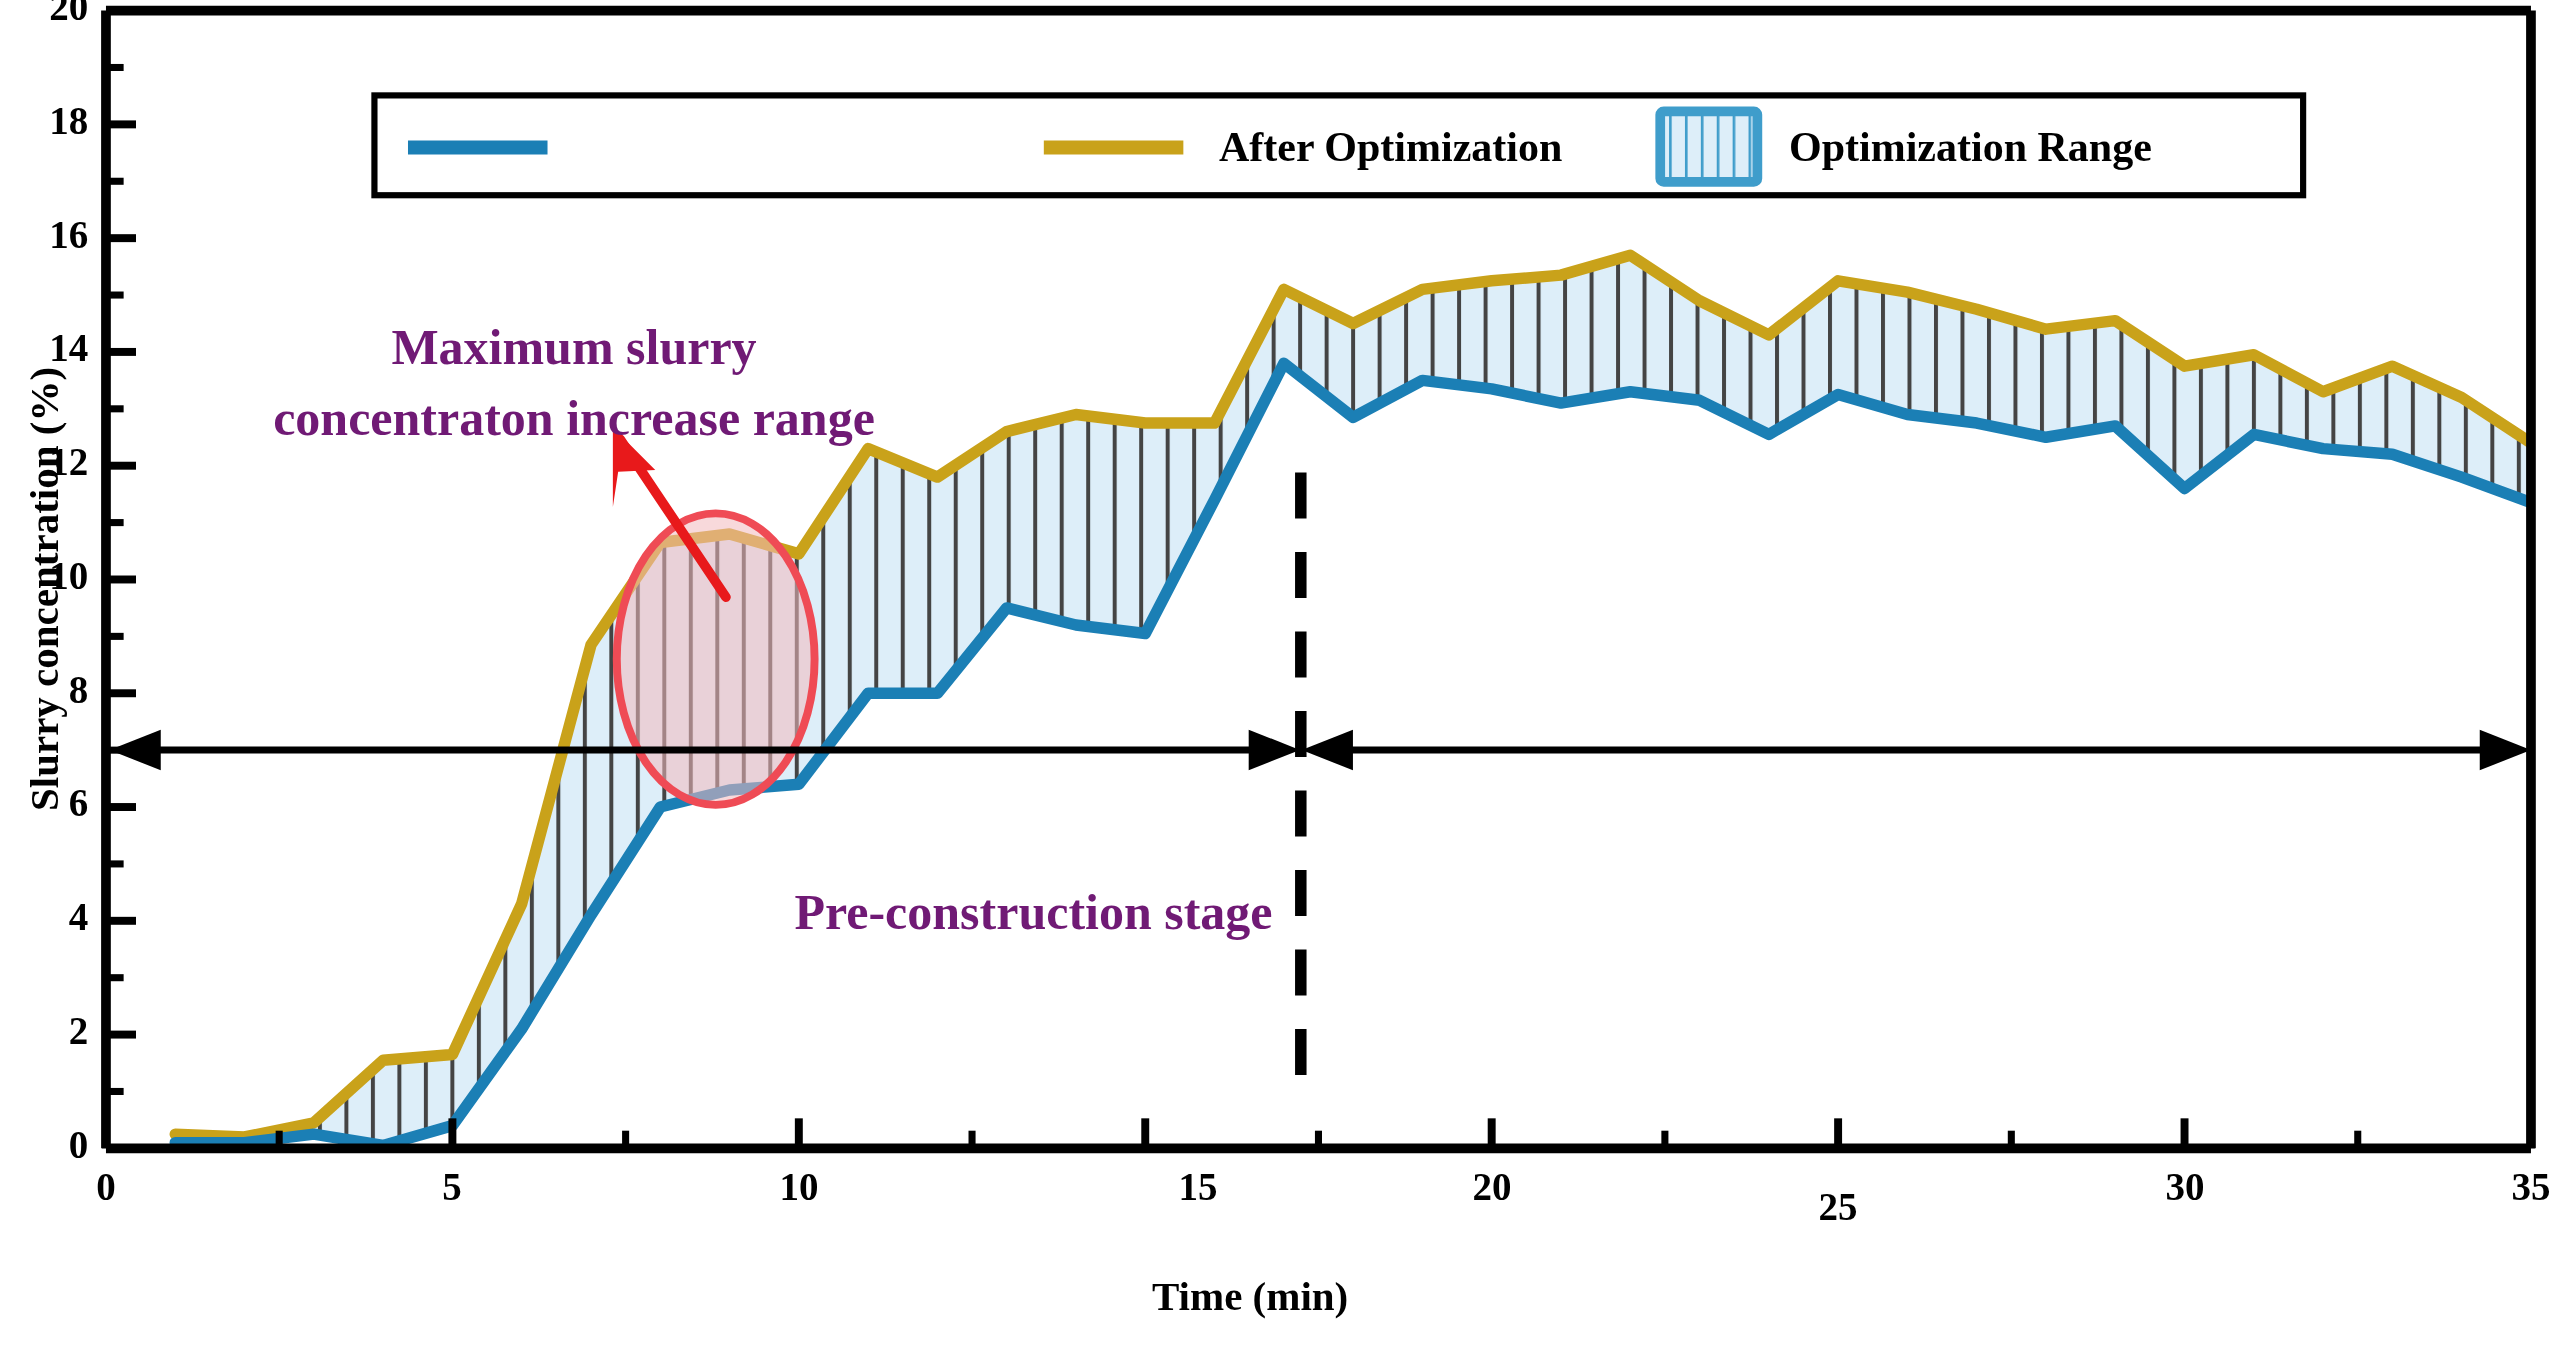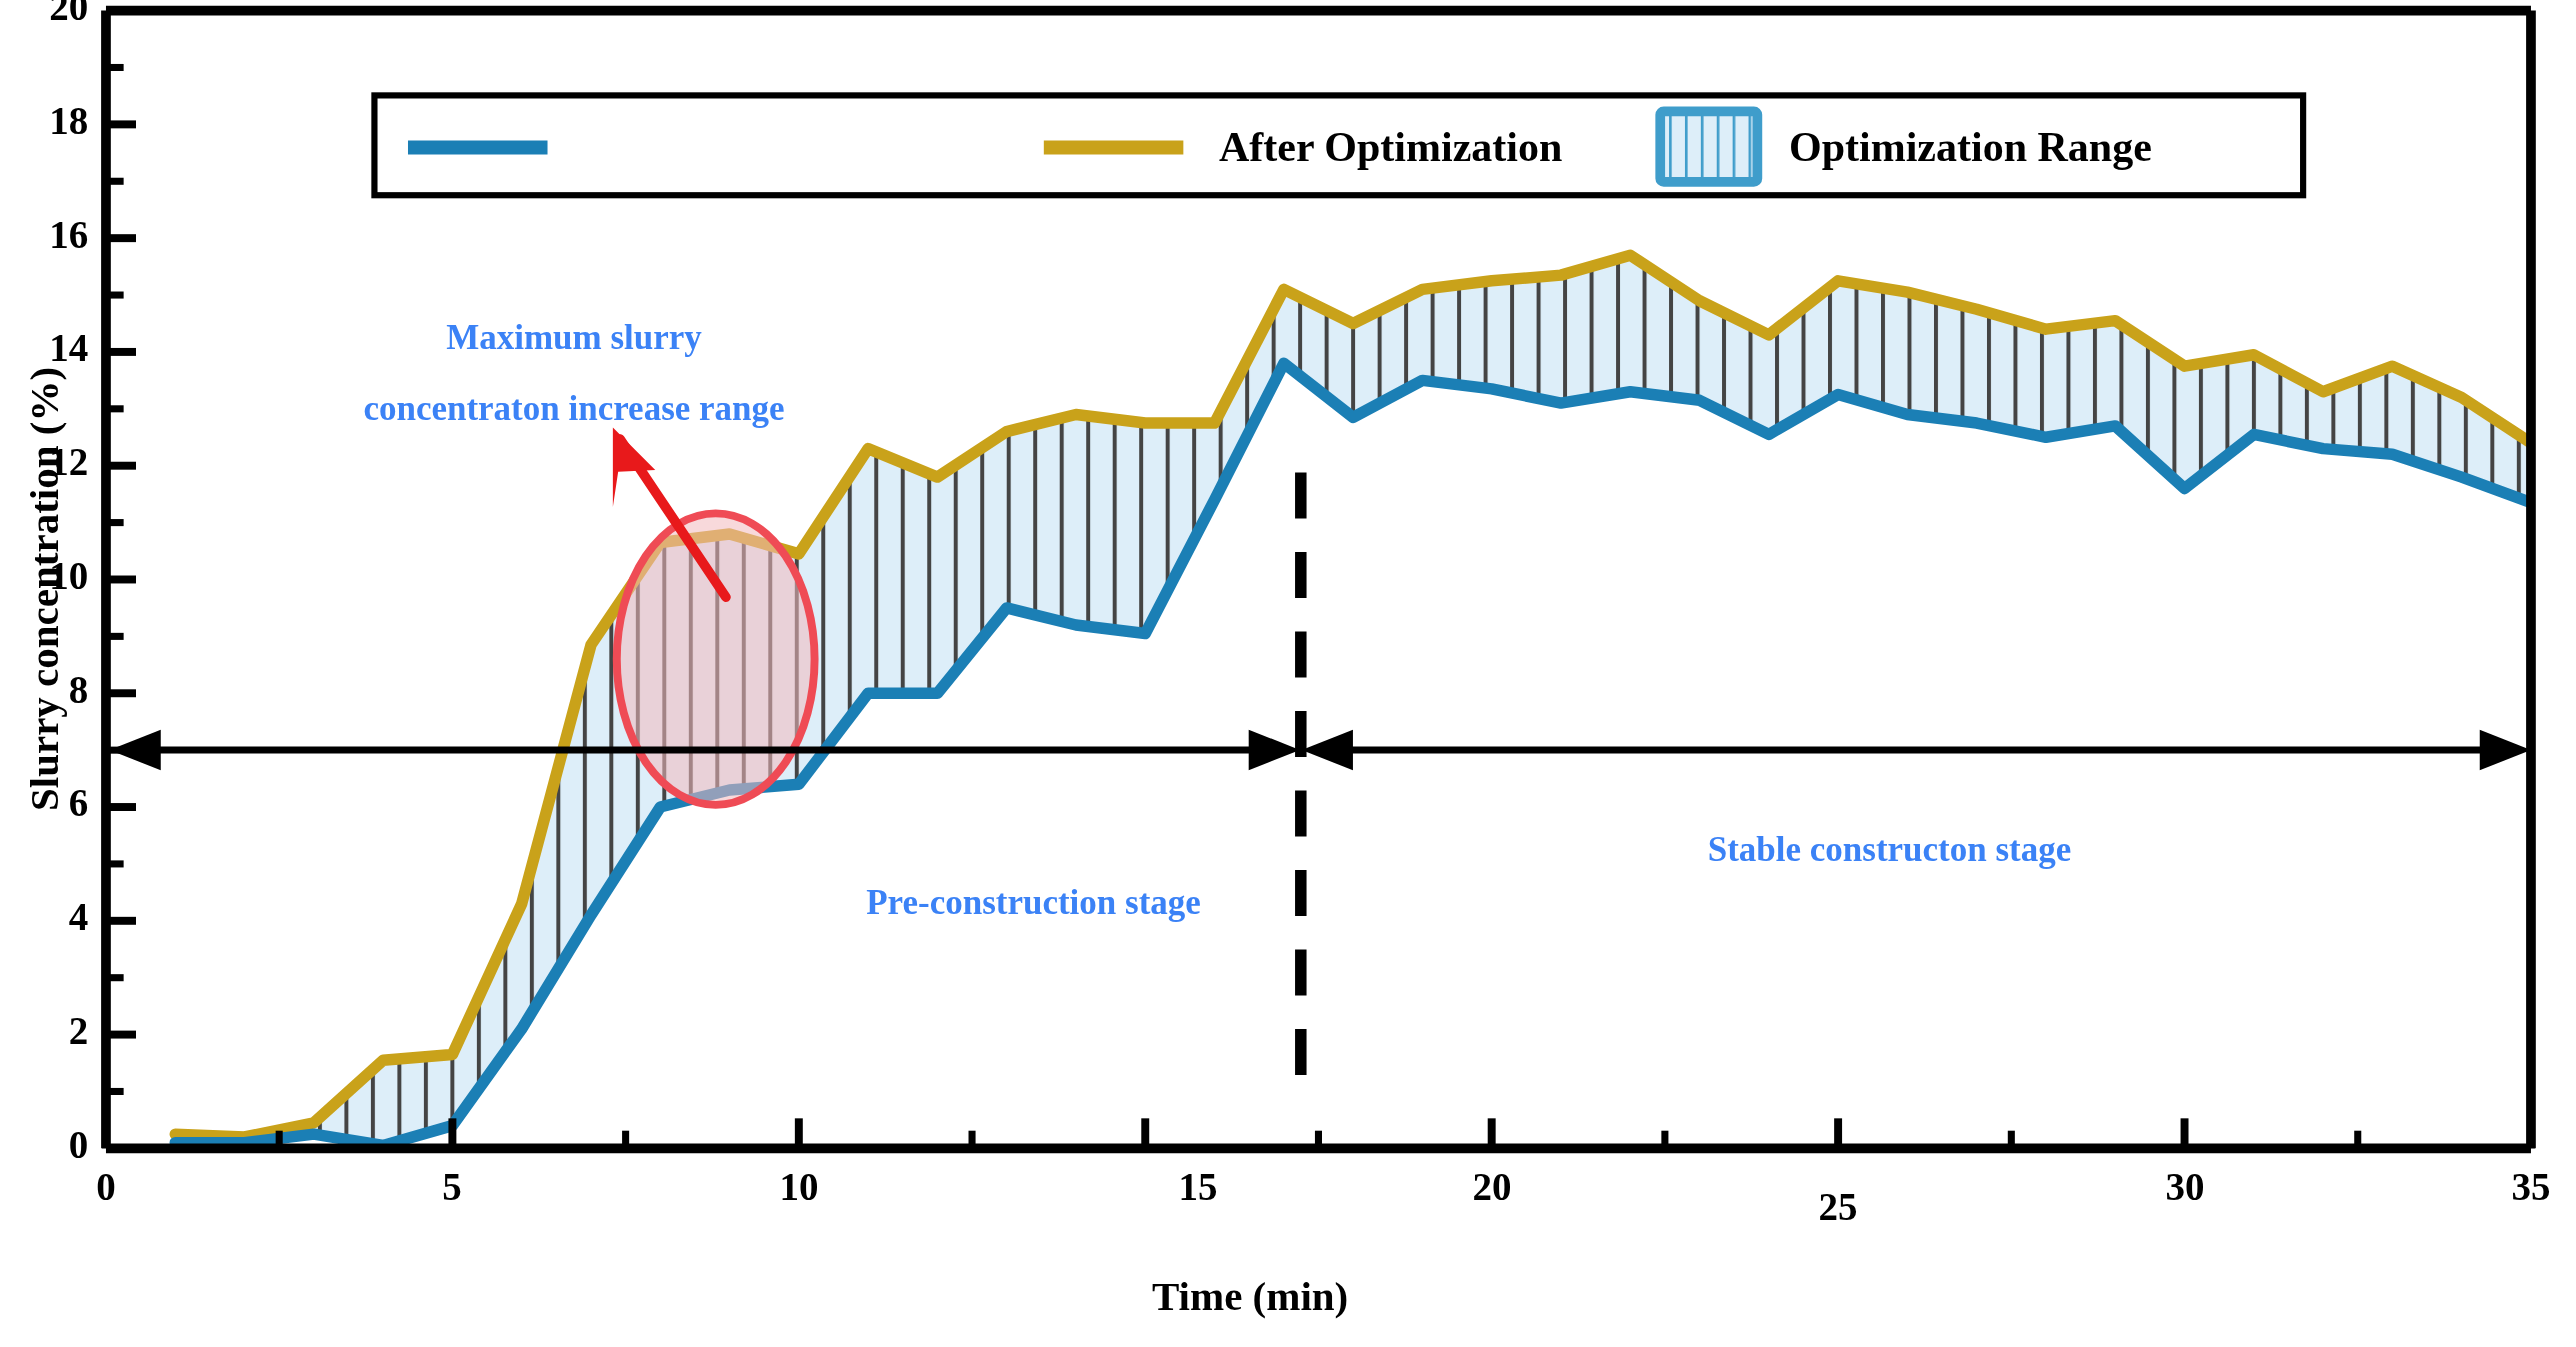--- a/index.html
+++ b/index.html
@@ -39,22 +39,22 @@
   .legend-text{
     position:absolute;
     font-weight:bold;
     font-size:42px;
     color:#000;
     white-space:nowrap;
   }
   .anno-text{
     position:absolute;
     font-weight:bold;
-    font-size:35px;
-    color:#3b82f6;
+    font-size:50px;
+    color:#701a75;
     white-space:nowrap;
     text-align:center;
   }
 </style>
 </head>
 <body>
 
 <div id="root">
 
   <svg id="chart-svg" viewBox="0 0 2917 1526" preserveAspectRatio="none" xmlns="http://www.w3.org/2000/svg">
@@ -179,16 +179,15 @@
       <div class="tick-label" style="left: -8.8px; top: -16px; width: 97px; text-align: right;">20</div>
     </div>
 
   <div class="legend-text" style="left:1219px;top:123px;">After Optimization</div>
   <div class="legend-text" style="left:1789px;top:123px;">Optimization Range</div>
 
   <div class="anno-text" style="left:265px;top:318px;width:618px;">Maximum slurry</div>
   <div class="anno-text" style="left:203px;top:389px;width:742px;">concentraton increase range</div>
 
   <div class="anno-text" style="left:742px;top:883px;width:583px;">Pre-construction stage</div>
-  <div class="anno-text" style="left:1598px;top:830px;width:583px;">Stable constructon stage</div>
 
 </div>
 
 
 </body></html>

